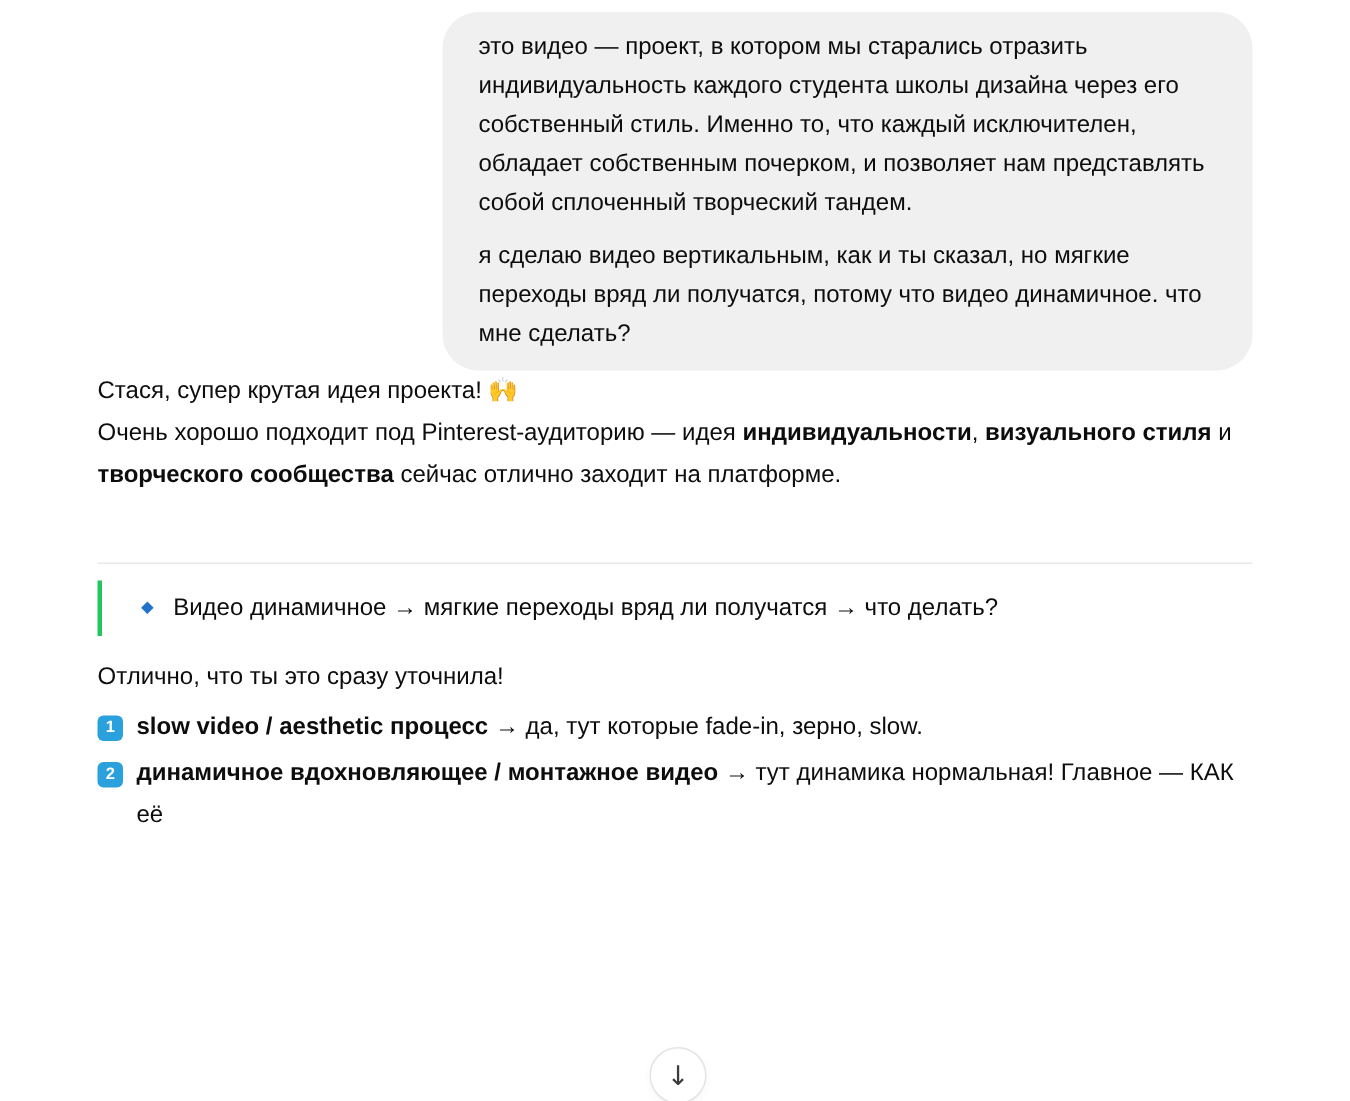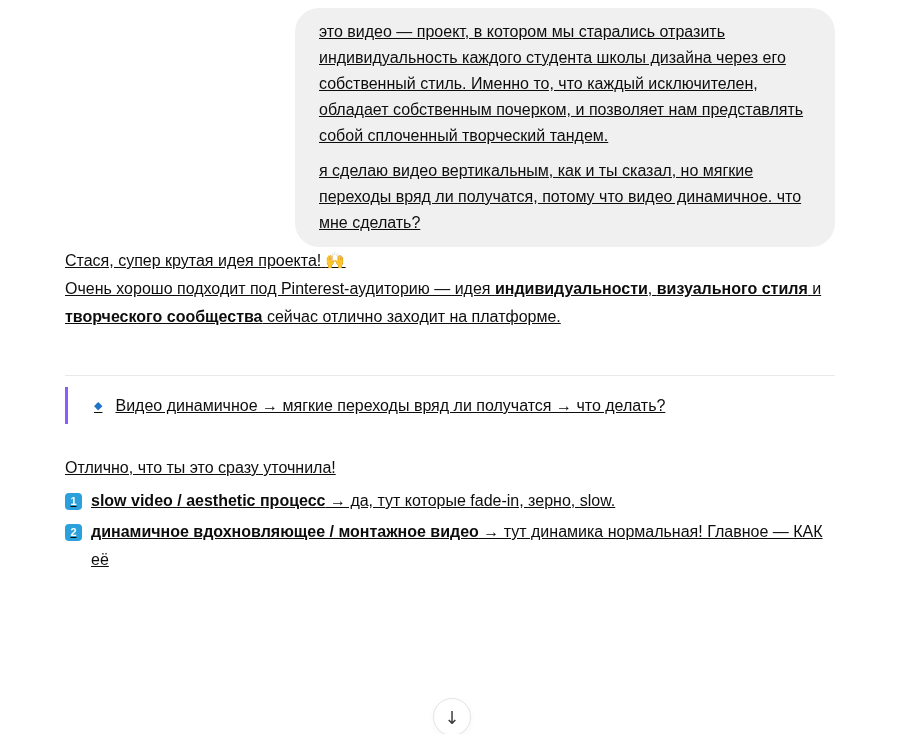--- a/index.html
+++ b/index.html
@@ -10,21 +10,20 @@
     overflow: hidden;
     font-family: "Liberation Sans", "DejaVu Sans", sans-serif;
     color: #0d0d0d;
     font-size: 16px;
     position: relative;
   }
   .column {
     width: 770px;
     margin: 0 auto;
     position: relative;
-    text-decoration: underline;
   }
   
   .user-bubble {
     margin: 8px 0 0 auto;
     max-width: 540px;
     background: #f0f0f0;
     border-radius: 24px;
     padding: 11px 24px;
     line-height: 26px;
   }
@@ -41,31 +40,31 @@
 
   hr.divider {
     border: none;
     border-top: 1px solid #e9e9e9;
     margin: 44px 0 0 0;
   }
   .question-intro { margin: 37px 0 0 0; }
 
   blockquote.quote {
     margin: 11px 0 0 0;
-    border-left: 3px solid #8b5cf6;
+    border-left: 3px solid #22c55e;
     padding: 4px 0 4px 26px;
   }
   .diamond {
     color: #1f74c8;
     font-size: 11px;
     margin-right: 13px;
     vertical-align: 2px;
   }
 
-  .ack-block { margin-top: 30px; }
+  .ack-block { margin-top: 14px; }
 
   ol.type-list {
     list-style: none;
     margin: 5px 0 0 0;
     padding: 0;
   }
   ol.type-list li {
     display: flex;
     align-items: flex-start;
     margin: 0 0 3px 0;

